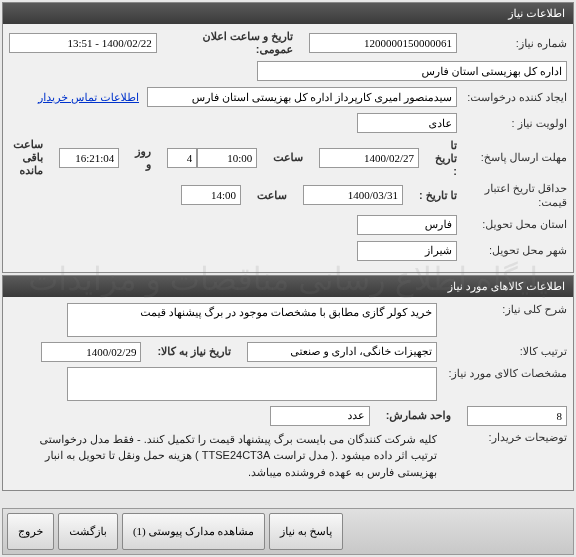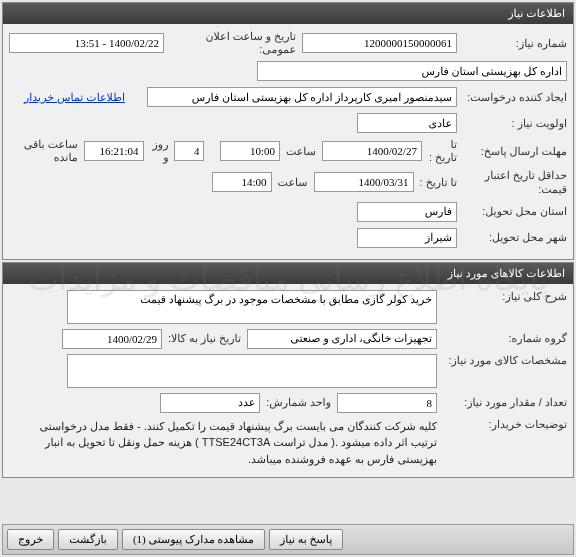--- a/index.html
+++ b/index.html
@@ -76,26 +76,27 @@
   font-size: 11px;
   padding: 2px 4px;
   direction: rtl;
   resize: none;
 }
 .link {
   color: #0033cc;
   text-decoration: underline;
   cursor: pointer;
   font-size: 11px;
-  margin-right: 22px;
+  margin-right: 8px;
 }
 .sub-label {
   font-size: 11px;
   color: #333;
-  padding: 0 6px;
+  padding: 0 16px;
+  font-weight: bold;
 }
 .multi-label {
   width: 110px;
   text-align: right;
   padding-left: 6px;
   font-size: 11px;
   color: #333;
   flex-shrink: 0;
   line-height: 1.3;
 }
@@ -112,21 +113,21 @@
   background: linear-gradient(to bottom, #e0e0e0, #c8c8c8);
   border: 1px solid #999;
   padding: 4px;
   display: flex;
   justify-content: flex-end;
   gap: 4px;
 }
 .btn {
   background: linear-gradient(to bottom, #f8f8f8, #d8d8d8);
   border: 1px solid #888;
-  padding: 3px 10px;
+  padding: 11px 10px;
   font-family: Tahoma;
   font-size: 11px;
   cursor: pointer;
   border-radius: 2px;
 }
 </style>
 </head>
 <body>
 
 <div class="watermark">پایگاه اطلاع رسانی مناقصات و مزایدات</div>
@@ -194,33 +195,32 @@
 <div class="panel">
   <div class="panel-header">اطلاعات کالاهای مورد نیاز</div>
   <div class="panel-body">
 
     <div class="row" style="align-items:flex-start">
       <span class="label-wide label">شرح کلی نیاز:</span>
       <textarea style="width: 370px; height: 34px;">خرید کولر گازی مطابق با مشخصات موجود در برگ پیشنهاد قیمت</textarea>
     </div>
 
     <div class="row">
-      <span class="label-wide label">گروه شماره:</span>
+      <span class="label-wide label">ترتیب کالا:</span>
       <input type="text" style="width: 190px;" value="تجهیزات خانگی، اداری و صنعتی">
       <span class="sub-label">تاریخ نیاز به کالا:</span>
       <input type="text" class="inp-md" value="1400/02/29" style="">
     </div>
 
     <div class="row" style="align-items:flex-start">
       <span class="label-wide label">مشخصات کالای مورد نیاز:</span>
       <textarea style="width: 370px; height: 34px;"></textarea>
     </div>
 
     <div class="row">
-      <span class="label-wide label">تعداد / مقدار مورد نیاز:</span>
       <input type="text" class="inp-md" value="8" style="">
       <span class="sub-label">واحد شمارش:</span>
       <input type="text" class="inp-md" value="عدد" style="">
     </div>
 
     <div class="row" style="align-items:flex-start">
       <span class="label-wide label">توضیحات خریدار:</span>
       <div class="desc-text" style="width:400px">کلیه شرکت کنندگان می بایست برگ پیشنهاد قیمت را تکمیل کنند.
 - فقط مدل درخواستی ترتیب اثر داده میشود .( مدل تراست TTSE24CT3A )
 هزینه حمل ونقل تا تحویل به انبار بهزیستی فارس به عهده فروشنده میباشد.</div>

